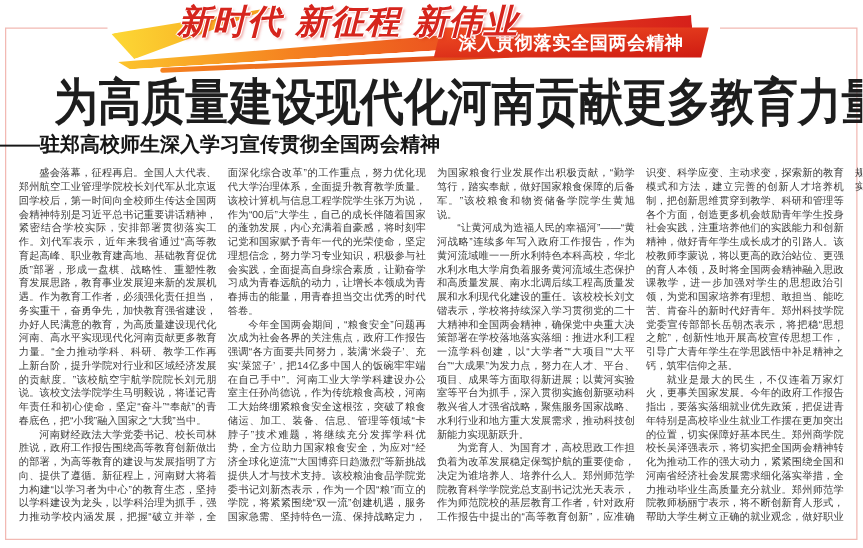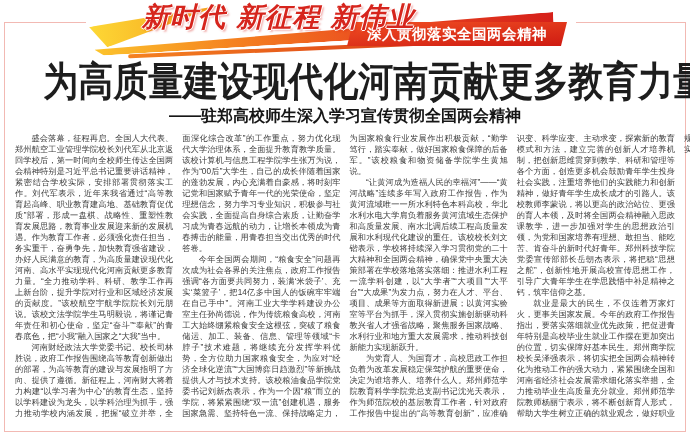--- a/index.html
+++ b/index.html
@@ -48,21 +48,21 @@
   }
   
   .headline{
     position:absolute; top:54px; left:0; width:690px; margin:0; z-index:2;
     text-align:center; font-size:40px; font-weight:900; color:#1d1d1d;
     white-space:nowrap; transform:scaleX(.875); transform-origin:50% 50%;
     letter-spacing:0;
   }
   .subhead{
     position:absolute; top:106px; left:0; width:690px; margin:0; z-index:2;
-    text-align:center; font-size:16px; font-weight:700; color:#161616;
+    text-align:left; font-size:16px; font-weight:700; color:#161616;
   }
   
   .article{
     position:absolute; left:15px; right:15px; top:133px; height:294px; z-index:2;
     column-count:4; column-gap:9px; column-fill:auto;
     font-size:8.2px; line-height:11px; color:#3c3c3c;
     text-align:justify;
   }
   .article p{ margin:0; text-indent:2em; }
   .article p.byline{ text-indent:0; text-align:right; font-weight:700; color:#222; padding-right:4px; }

